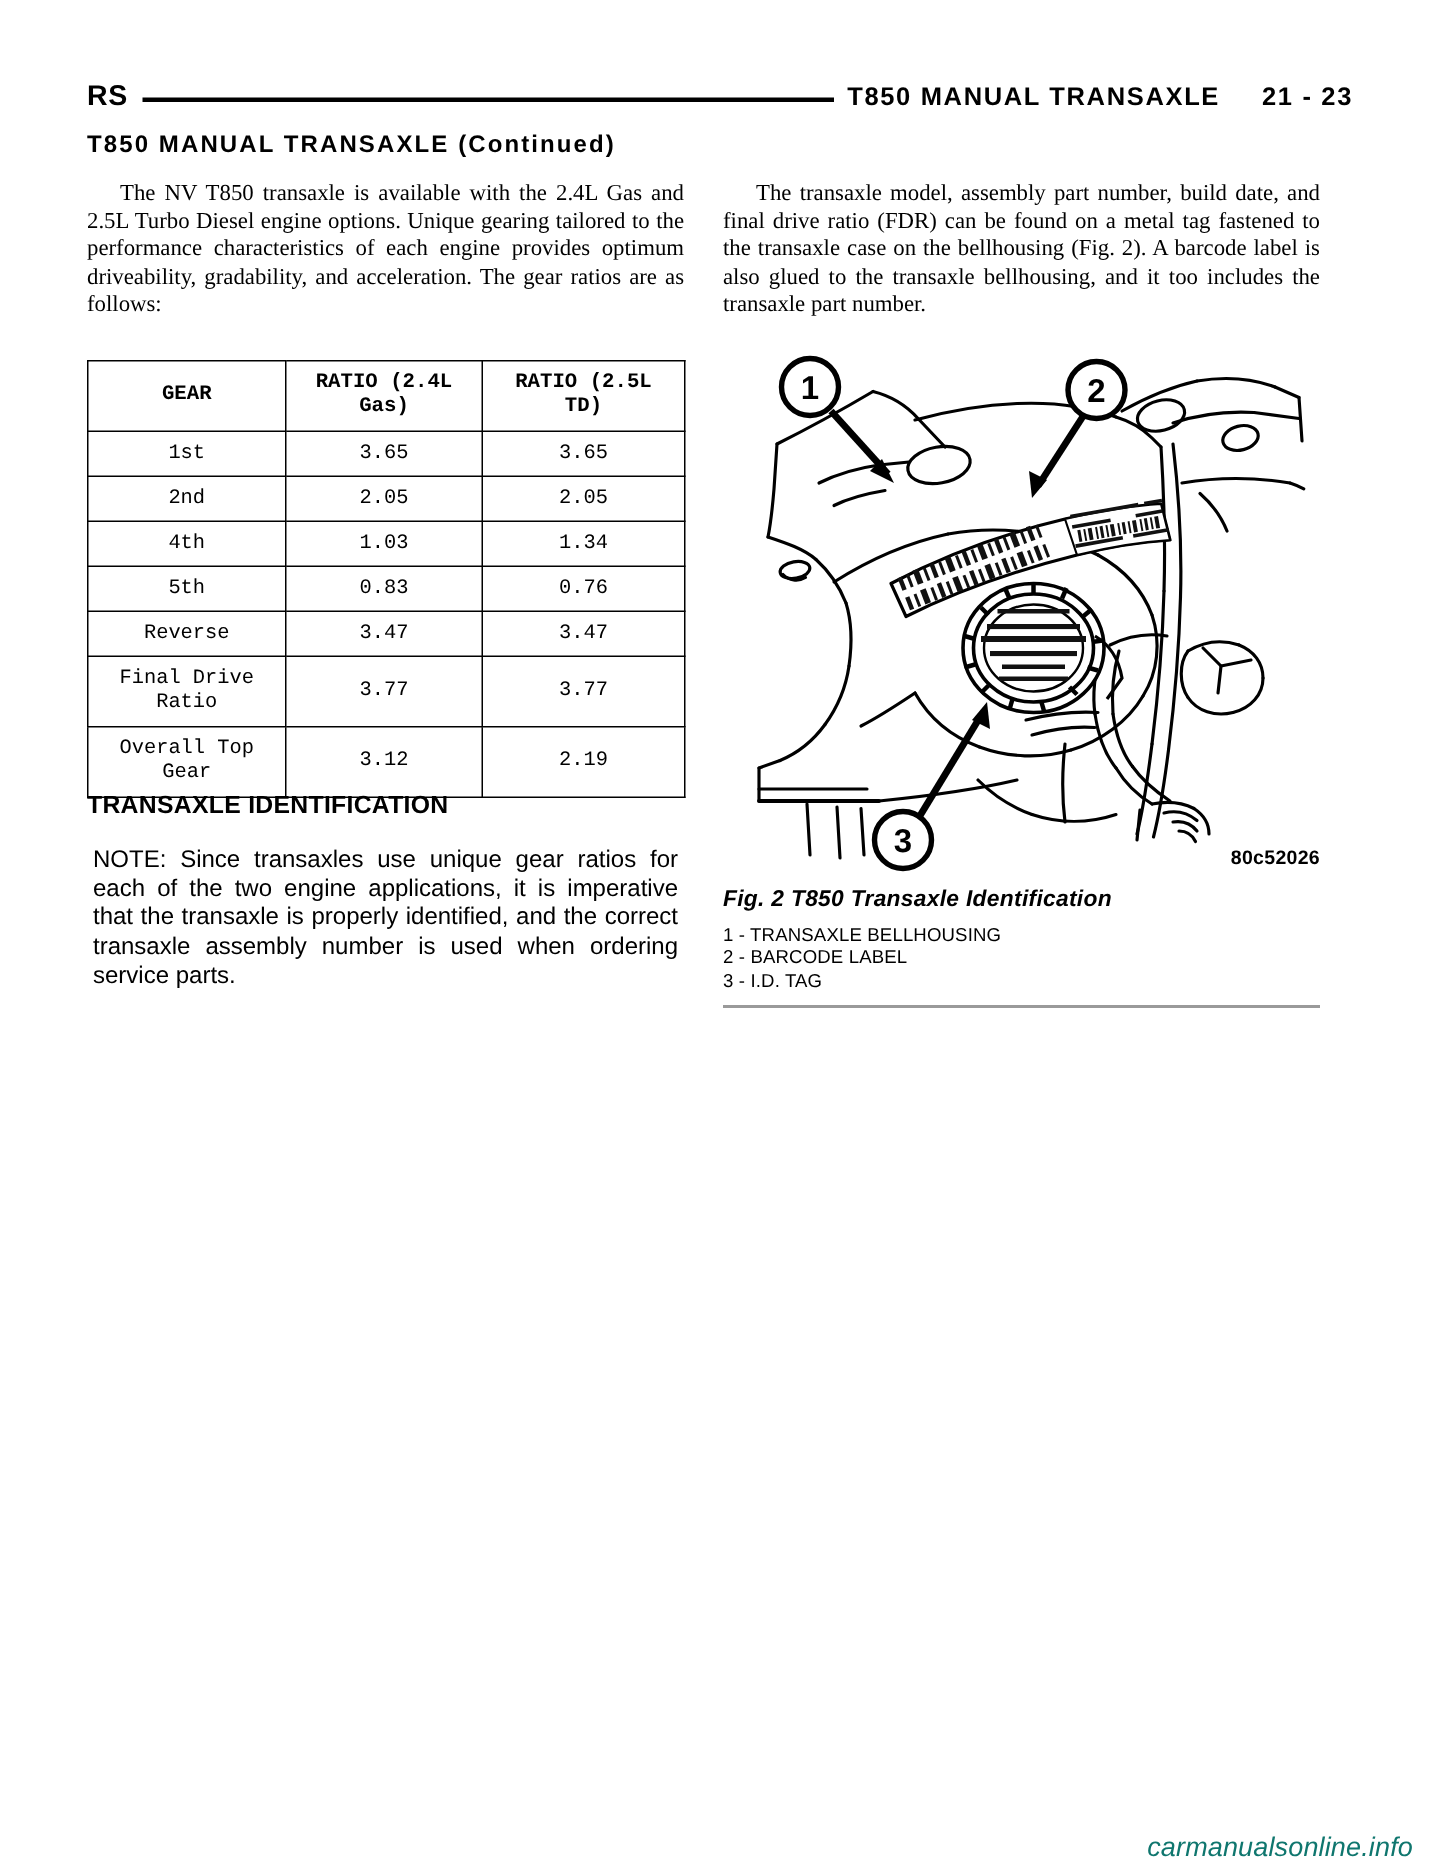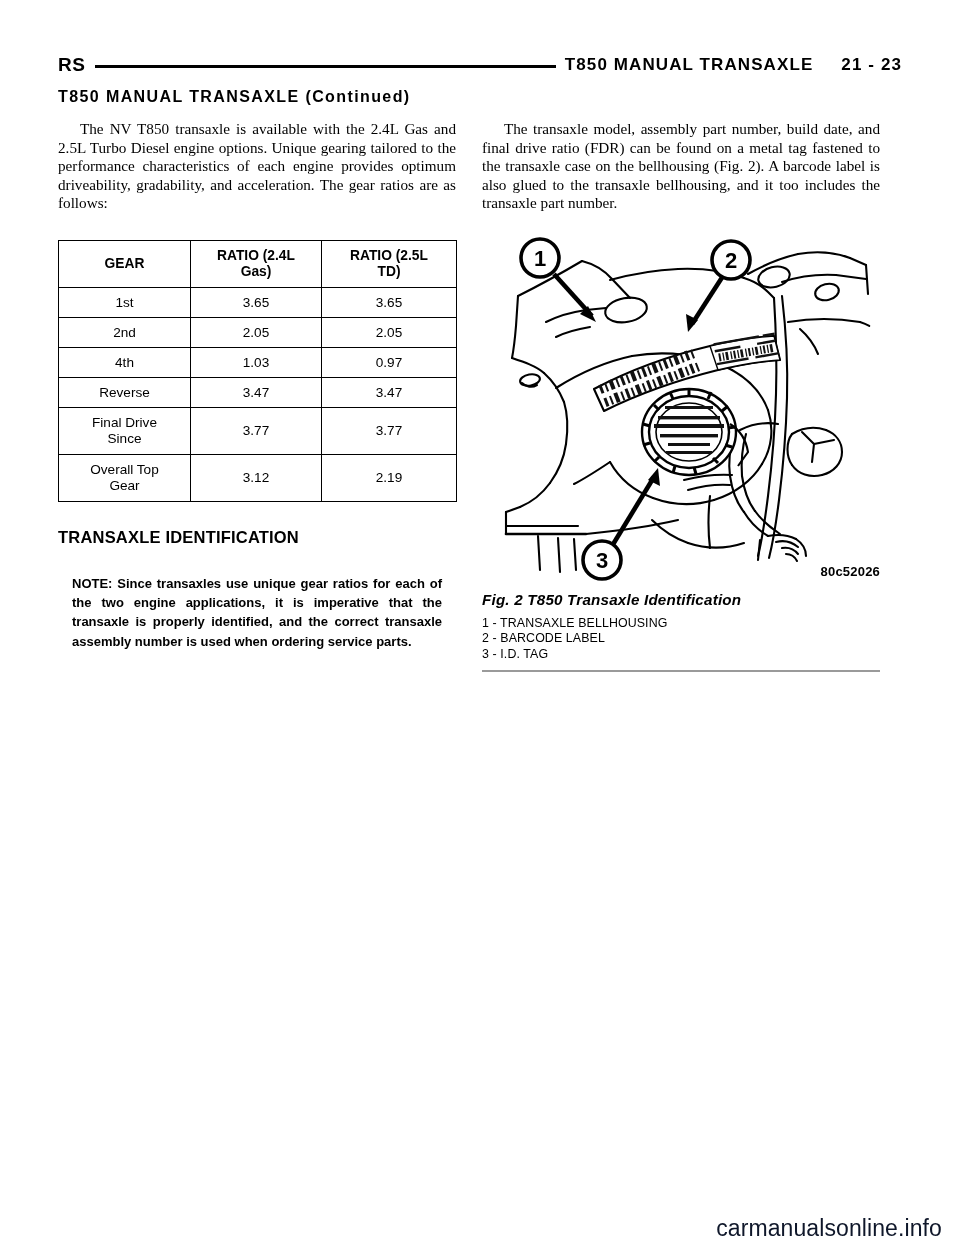--- a/index.html
+++ b/index.html
@@ -105,21 +105,21 @@
   .ratio-table-wrap {
     position: absolute;
     left: 58px;
     top: 228px;
     width: 398px;
   }
   table.ratio {
     border-collapse: collapse;
     width: 398px;
     table-layout: fixed;
-    font-family: Liberation Sans, sans-serif;
+    font-family: Liberation Mono, monospace;
     padding-left: 32px;
   }
   table.ratio td, table.ratio th {
     border: 1.6px solid #000;
     text-align: center;
     vertical-align: middle;
     font-size: 13.6px;
     padding: 4px 2px;
   }
   table.ratio thead th {
@@ -154,24 +154,24 @@
   }
 
   
   .note-block {
     position: absolute;
     left: 58px;
     top: 548px;
     width: 398px;
   }
   p.note {
-    margin: 14px;
-    font-family: "Liberation Sans", sans-serif;
-    font-weight: bold;
-    font-size: 13px;
+    margin: 4px;
+    font-family: "Liberation Sans", sans-serif;
+    font-weight: normal;
+    font-size: 16px;
     line-height: 19.2px;
     text-align: justify;
   }
 
   
   .figure {
     position: absolute;
     left: 482px;
     top: 222px;
     width: 400px;
@@ -213,24 +213,25 @@
     height: 2px;
     background: #9a9a9a;
   }
 
   
   .watermark {
     position: absolute;
     right: 18px;
     bottom: 12px;
     font-family: "Liberation Sans", sans-serif;
-    font-size: 23px;
-    color: #0f172a;
+    font-size: 18px;
+    color: #0f766e;
     letter-spacing: 0.1px;
     white-space: nowrap;
+    font-style: italic;
   }
 </style>
 </head>
 <body>
 
 <div class="page">
 
   <div class="runhead">
     <span class="runhead-left">RS</span>
     <span class="runhead-rule"></span>
@@ -273,31 +274,36 @@
           <td>3.65</td>
         </tr>
         <tr>
           <td><span>2nd</span></td>
           <td>2.05</td>
           <td>2.05</td>
         </tr>
         <tr>
           <td><span>4th</span></td>
           <td>1.03</td>
-          <td>0.97</td>
+          <td>1.34</td>
+        </tr>
+        <tr>
+          <td><span>5th</span></td>
+          <td>0.83</td>
+          <td>0.76</td>
         </tr>
         <tr>
           <td><span>Reverse</span></td>
           <td>3.47</td>
           <td>3.47</td>
         </tr>
         <tr class="tall">
           <td>
             <span>Final Drive</span><br>
-            <span>Since</span>
+            <span>Ratio</span>
           </td>
           <td>3.77</td>
           <td>3.77</td>
         </tr>
         <tr class="tall">
           <td>
             <span>Overall Top</span><br>
             <span>Gear</span>
           </td>
           <td>3.12</td>

